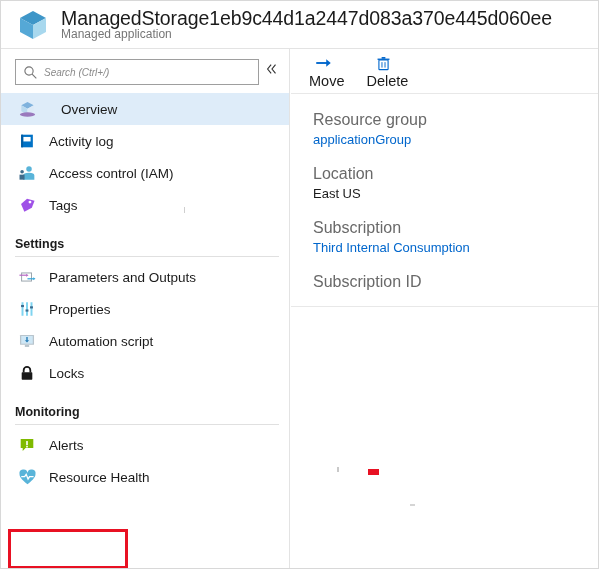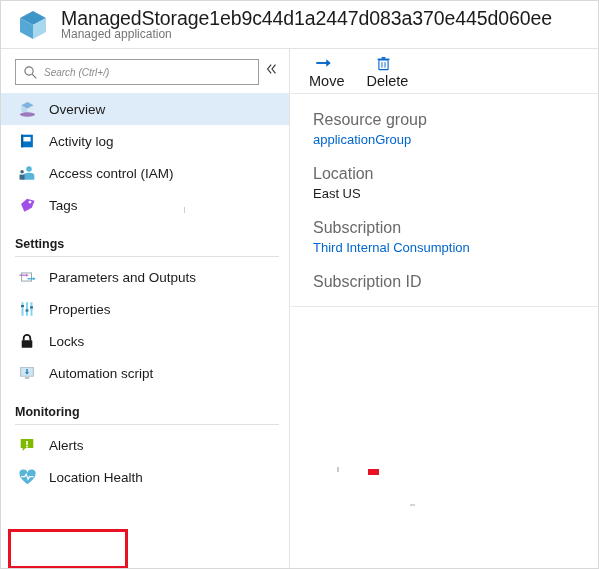--- a/index.html
+++ b/index.html
@@ -90,21 +90,21 @@
   }
 
   .nav { margin-top: 8px; }
   .nav-item {
     position: relative;
     height: 32px;
     display: flex; align-items: center;
     padding-left: 14px;
     cursor: pointer;
   }
-  .nav-item.selected { background: #deecf9; }
+  .nav-item.selected { background: #deecf9; gap: 12px; }
   .nav-icon {
     width: 24px; height: 22px; flex: none;
     display: flex; align-items: center; justify-content: center;
     margin-right: 10px;
   }
   .nav-label {
     font-size: 13.5px;
     color: #1b1b1b;
     white-space: nowrap;
   }
@@ -324,40 +324,40 @@
             <rect x="8.4" y="10.5" width="3.2" height="2.4" fill="#3a6b8f"></rect>
             <rect x="13.4" y="7" width="3.2" height="2.4" fill="#3a6b8f"></rect>
           </svg>
         </span>
         <span class="nav-label">Properties</span>
       </div>
 
       <div class="nav-item">
         <span class="nav-icon">
           <svg width="18" height="18" viewBox="0 0 20 20">
-            <path d="M6.3 9.5 V6.9 a3.7 3.7 0 0 1 7.4 0 V9.5" fill="none" stroke="#1a1a1a" stroke-width="2"></path>
-            <rect x="4.1" y="9.3" width="11.8" height="8.2" rx="0.7" fill="#1a1a1a"></rect>
-          </svg>
-        </span>
-        <span class="nav-label">Locks</span>
-      </div>
-
-      <div class="nav-item">
-        <span class="nav-icon">
-          <svg width="18" height="18" viewBox="0 0 20 20">
             <rect x="2.2" y="3.2" width="15.6" height="11" rx="0.6" fill="#b8c4cc"></rect>
             <rect x="3.6" y="4.4" width="12.8" height="8.6" fill="#cfe7f5"></rect>
             <line x1="10" y1="5.6" x2="10" y2="10.2" stroke="#2b7fb8" stroke-width="1.6"></line>
             <polygon points="7.6,9.2 12.4,9.2 10,11.8" fill="#2b7fb8"></polygon>
             <rect x="7.6" y="14.2" width="4.8" height="2.4" fill="#b8c4cc"></rect>
           </svg>
         </span>
         <span class="nav-label">Automation script</span>
       </div>
 
+      <div class="nav-item">
+        <span class="nav-icon">
+          <svg width="18" height="18" viewBox="0 0 20 20">
+            <path d="M6.3 9.5 V6.9 a3.7 3.7 0 0 1 7.4 0 V9.5" fill="none" stroke="#1a1a1a" stroke-width="2"></path>
+            <rect x="4.1" y="9.3" width="11.8" height="8.2" rx="0.7" fill="#1a1a1a"></rect>
+          </svg>
+        </span>
+        <span class="nav-label">Locks</span>
+      </div>
+
       <div class="section-head">Monitoring</div>
       <div class="section-rule"></div>
 
       <div class="nav-item">
         <span class="nav-icon">
           <svg width="18" height="18" viewBox="0 0 20 20">
             <path d="M3 3.4 H17 V13.4 H8.4 L5.2 16.6 V13.4 H3 Z" fill="#7fba00"></path>
             <rect x="9.1" y="5.6" width="1.8" height="4.6" fill="#ffffff"></rect>
             <rect x="9.1" y="11" width="1.8" height="1.8" fill="#ffffff"></rect>
           </svg>
@@ -365,21 +365,21 @@
         <span class="nav-label">Alerts</span>
       </div>
 
       <div class="nav-item">
         <span class="nav-icon">
           <svg width="19" height="19" viewBox="0 0 20 20">
             <path d="M10 17 C3 12 1.6 8.6 1.6 6.6 A4.1 4.1 0 0 1 10 5 A4.1 4.1 0 0 1 18.4 6.6 C18.4 8.6 17 12 10 17 Z" fill="#59b4d9"></path>
             <polyline points="3.4,9 7,9 8.6,6.6 10.6,11.6 12.2,9 16.4,9" fill="none" stroke="#ffffff" stroke-width="1.35"></polyline>
           </svg>
         </span>
-        <span class="nav-label">Location Health</span>
+        <span class="nav-label">Resource Health</span>
       </div>
 
     </div>
 
     <div class="alert-highlight"></div>
     <div class="artifact-dot"></div>
   </div>
 
   <div class="content">
 

